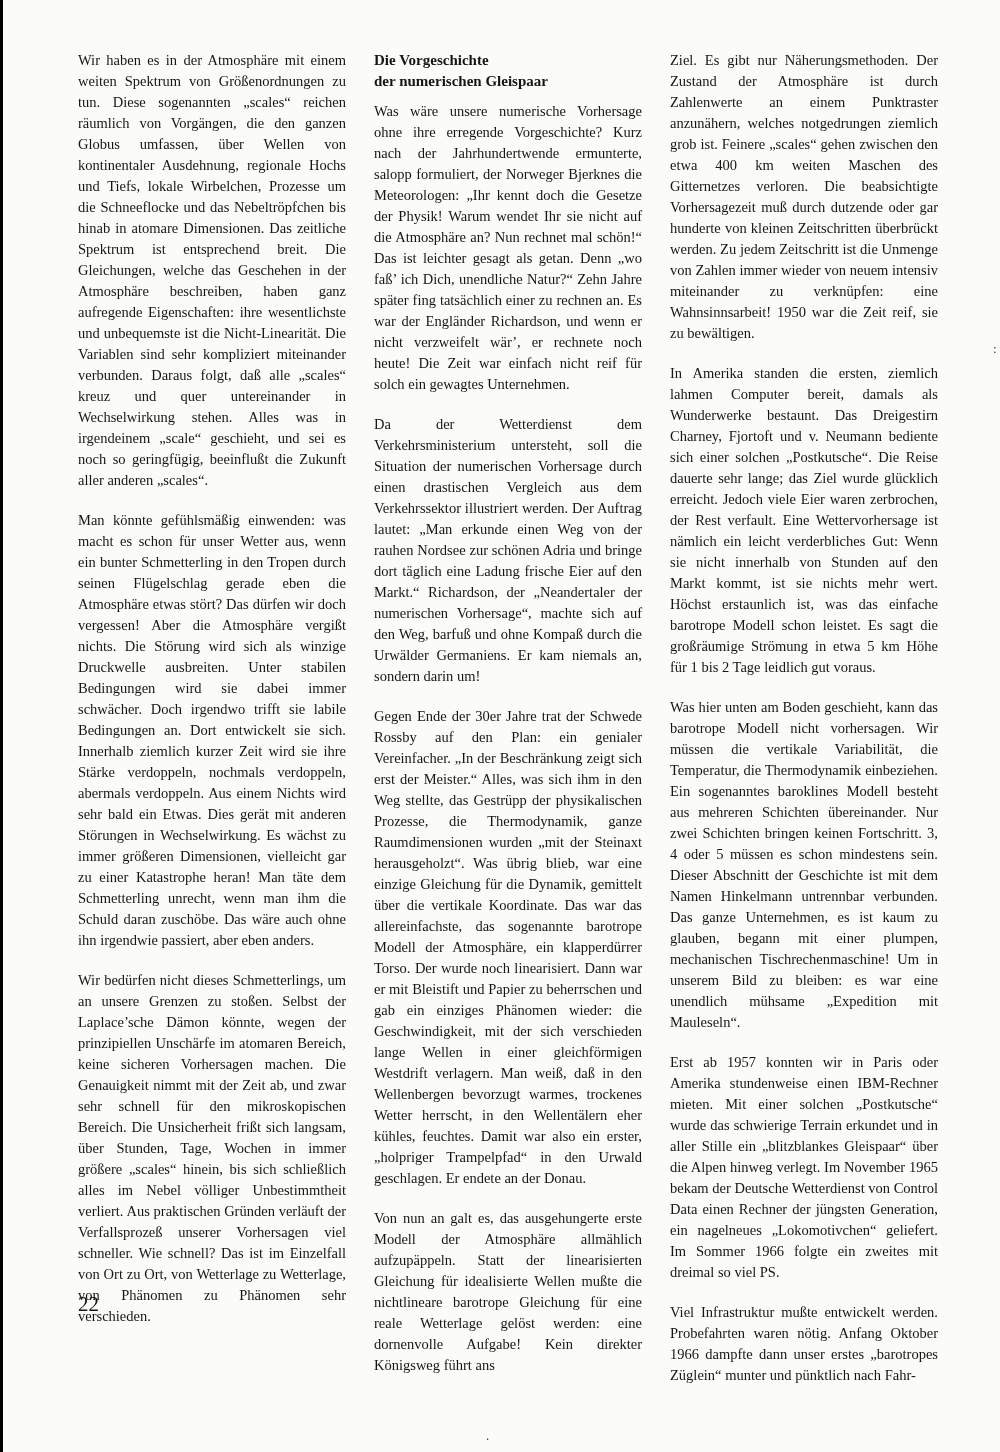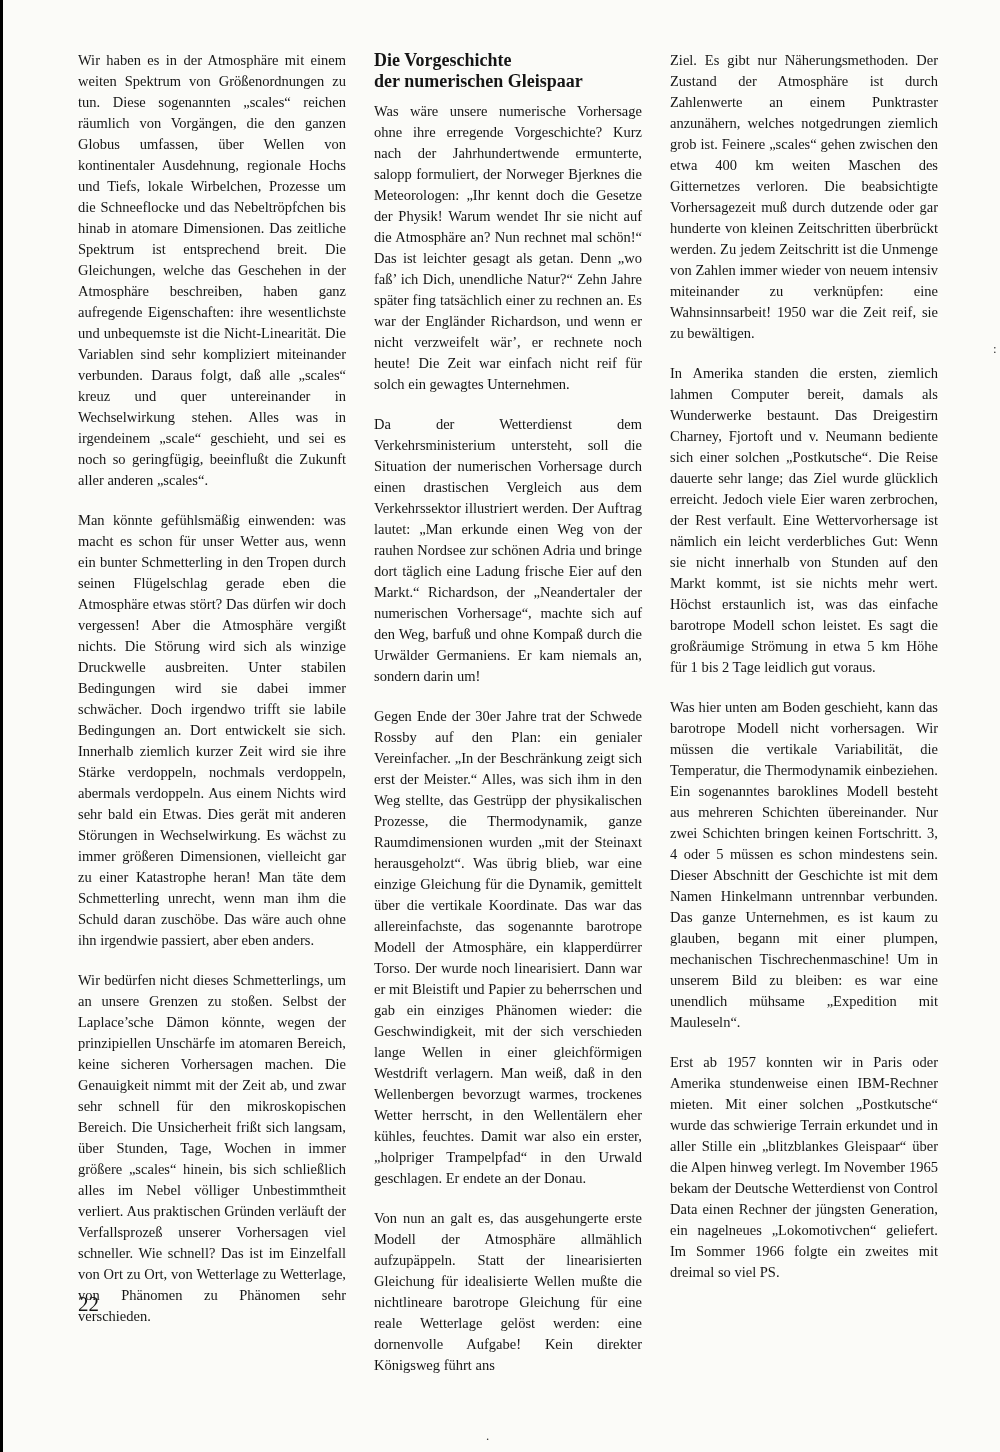--- a/index.html
+++ b/index.html
@@ -39,21 +39,21 @@
     hyphens: auto;
     -webkit-hyphens: auto;
   }
   .col p {
     margin: 0 0 19px 0;
   }
   .col p:last-child {
     margin-bottom: 0;
   }
   .heading {
-    font-size: 18px;
+    font-size: 15px;
     line-height: 21px;
     font-weight: bold;
     margin: 0 0 9px 0;
     text-align: left;
   }
   .heading-line {
     display: block;
   }
   .page-number {
     position: absolute;
@@ -100,20 +100,21 @@
       <p>Da der Wetterdienst dem Verkehrsministerium untersteht, soll die Situation der numerischen Vorhersage durch einen drastischen Vergleich aus dem Verkehrssektor illustriert werden. Der Auftrag lautet: „Man erkunde einen Weg von der rauhen Nordsee zur schönen Adria und bringe dort täglich eine Ladung frische Eier auf den Markt.“ Richardson, der „Neandertaler der numerischen Vorhersage“, machte sich auf den Weg, barfuß und ohne Kompaß durch die Urwälder Germaniens. Er kam niemals an, sondern darin um!</p>
       <p>Gegen Ende der 30er Jahre trat der Schwede Rossby auf den Plan: ein genialer Vereinfacher. „In der Beschränkung zeigt sich erst der Meister.“ Alles, was sich ihm in den Weg stellte, das Gestrüpp der physikalischen Prozesse, die Thermodynamik, ganze Raumdimensionen wurden „mit der Steinaxt herausgeholzt“. Was übrig blieb, war eine einzige Gleichung für die Dynamik, gemittelt über die vertikale Koordinate. Das war das allereinfachste, das sogenannte barotrope Modell der Atmosphäre, ein klapperdürrer Torso. Der wurde noch linearisiert. Dann war er mit Bleistift und Papier zu beherrschen und gab ein einziges Phänomen wieder: die Geschwindigkeit, mit der sich verschieden lange Wellen in einer gleichförmigen Westdrift verlagern. Man weiß, daß in den Wellenbergen bevorzugt warmes, trockenes Wetter herrscht, in den Wellentälern eher kühles, feuchtes. Damit war also ein erster, „holpriger Trampelpfad“ in den Urwald geschlagen. Er endete an der Donau.</p>
       <p>Von nun an galt es, das ausgehungerte erste Modell der Atmosphäre allmählich aufzupäppeln. Statt der linearisierten Gleichung für idealisierte Wellen mußte die nichtlineare barotrope Gleichung für eine reale Wetterlage gelöst werden: eine dornenvolle Aufgabe! Kein direkter Königsweg führt ans</p>
     </section>
 
     <section class="col">
       <p>Ziel. Es gibt nur Näherungsmethoden. Der Zustand der Atmosphäre ist durch Zahlenwerte an einem Punktraster anzunähern, welches notgedrungen ziemlich grob ist. Feinere „scales“ gehen zwischen den etwa 400 km weiten Maschen des Gitternetzes verloren. Die beabsichtigte Vorhersagezeit muß durch dutzende oder gar hunderte von kleinen Zeitschritten überbrückt werden. Zu jedem Zeitschritt ist die Unmenge von Zahlen immer wieder von neuem intensiv miteinander zu verknüpfen: eine Wahnsinnsarbeit! 1950 war die Zeit reif, sie zu bewältigen.</p>
       <p>In Amerika standen die ersten, ziemlich lahmen Computer bereit, damals als Wunderwerke bestaunt. Das Dreigestirn Charney, Fjortoft und v. Neumann bediente sich einer solchen „Postkutsche“. Die Reise dauerte sehr lange; das Ziel wurde glücklich erreicht. Jedoch viele Eier waren zerbrochen, der Rest verfault. Eine Wettervorhersage ist nämlich ein leicht verderbliches Gut: Wenn sie nicht innerhalb von Stunden auf den Markt kommt, ist sie nichts mehr wert. Höchst erstaunlich ist, was das einfache barotrope Modell schon leistet. Es sagt die großräumige Strömung in etwa 5 km Höhe für 1 bis 2 Tage leidlich gut voraus.</p>
       <p>Was hier unten am Boden geschieht, kann das barotrope Modell nicht vorhersagen. Wir müssen die vertikale Variabilität, die Temperatur, die Thermodynamik einbeziehen. Ein sogenanntes baroklines Modell besteht aus mehreren Schichten übereinander. Nur zwei Schichten bringen keinen Fortschritt. 3, 4 oder 5 müssen es schon mindestens sein. Dieser Abschnitt der Geschichte ist mit dem Namen Hinkelmann untrennbar verbunden. Das ganze Unternehmen, es ist kaum zu glauben, begann mit einer plumpen, mechanischen Tischrechenmaschine! Um in unserem Bild zu bleiben: es war eine unendlich mühsame „Expedition mit Mauleseln“.</p>
       <p>Erst ab 1957 konnten wir in Paris oder Amerika stundenweise einen IBM-Rechner mieten. Mit einer solchen „Postkutsche“ wurde das schwierige Terrain erkundet und in aller Stille ein „blitzblankes Gleispaar“ über die Alpen hinweg verlegt. Im November 1965 bekam der Deutsche Wetterdienst von Control Data einen Rechner der jüngsten Generation, ein nagelneues „Lokomotivchen“ geliefert. Im Sommer 1966 folgte ein zweites mit dreimal so viel PS.</p>
+      <p>Viel Infrastruktur mußte entwickelt werden. Probefahrten waren nötig. Anfang Oktober 1966 dampfte dann unser erstes „barotropes Züglein“ munter und pünktlich nach Fahr-</p>
     </section>
 
   </div>
 
   <div class="page-number">22</div>
 
   <span class="artifact artifact-colon">:</span>
   <span class="artifact artifact-dot">.</span>
 
 </div>

